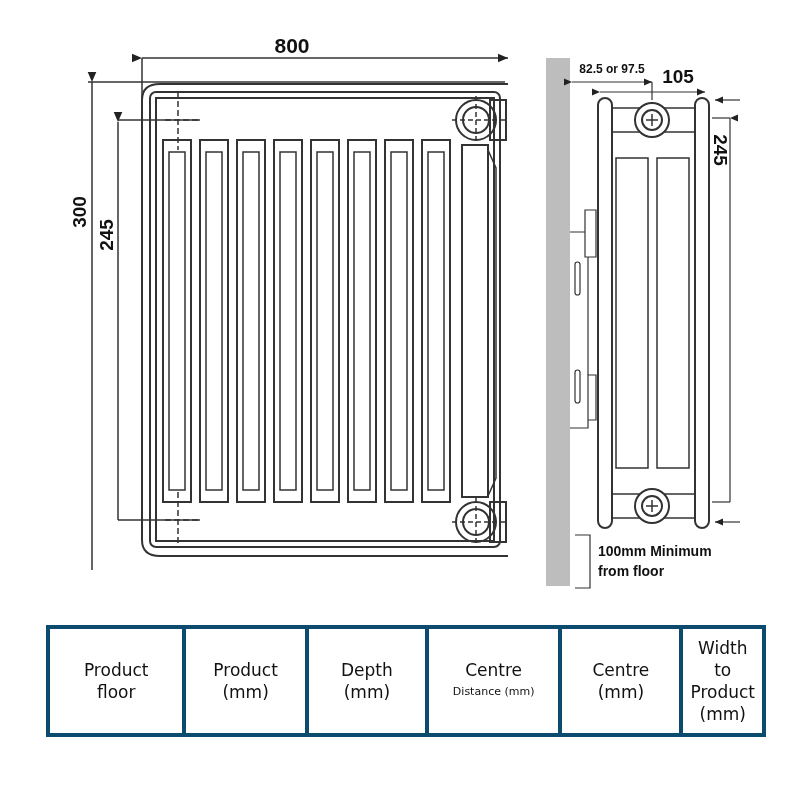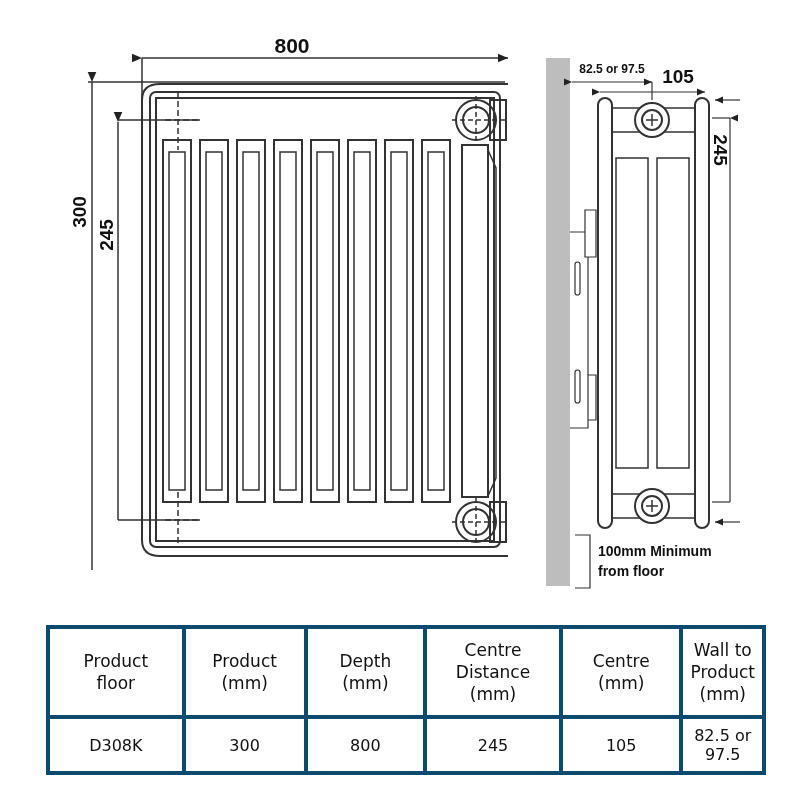--- a/index.html
+++ b/index.html
@@ -136,33 +136,25 @@
     <th style="width:113px">
           <span>Product</span>
           <span>(mm)</span>
         </th>
     <th style="width:113px">
           <span>Depth</span>
           <span>(mm)</span>
         </th>
     <th style="width:128px">
           <span>Centre</span>
-          <span style="font-size:17px">Distance (mm)</span>
+          <span style="font-size:11px">Distance (mm)</span>
         </th>
     <th style="width:113px">
           <span>Centre</span>
           <span>(mm)</span>
         </th>
     <th>
-          <span>Wall to</span>
+          <span>Width to</span>
           <span>Product (mm)</span>
         </th>
-  </tr>
-  <tr>
-    <td>D308K</td>
-    <td>300</td>
-    <td>800</td>
-    <td>245</td>
-    <td>105</td>
-    <td>82.5 or 97.5</td>
   </tr>
 </tbody>
   </table>
 
 </body></html>

